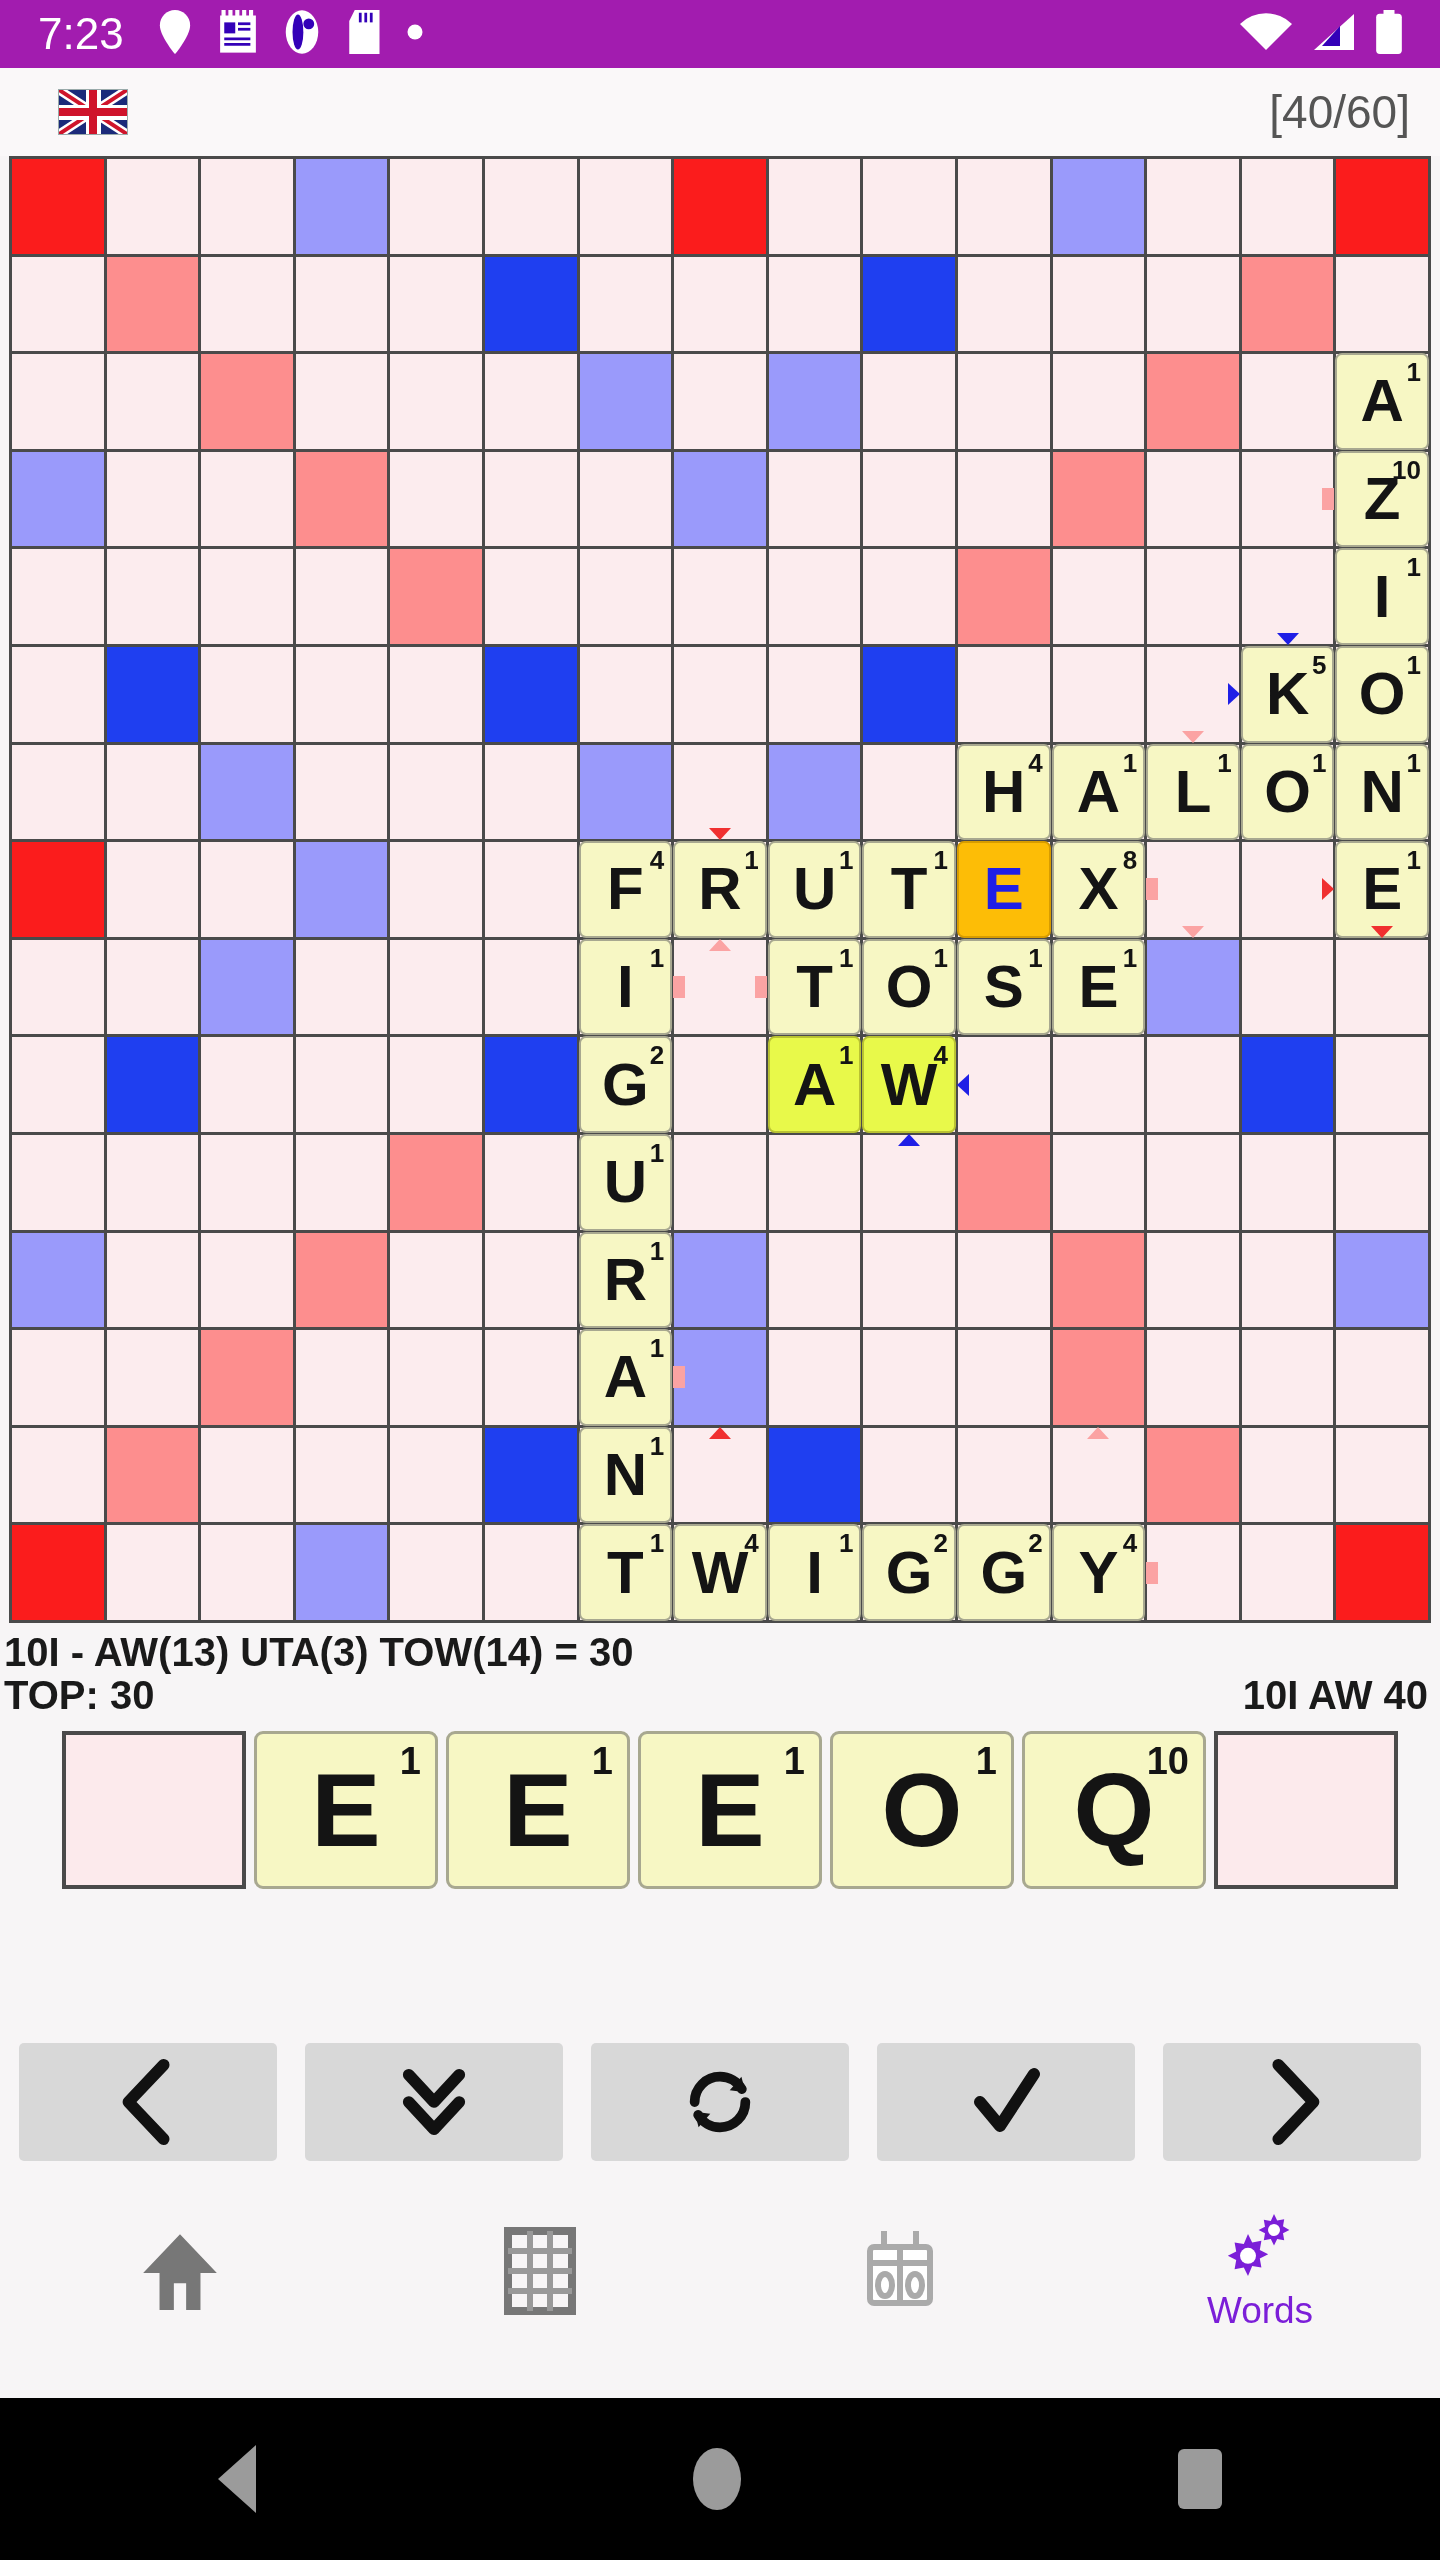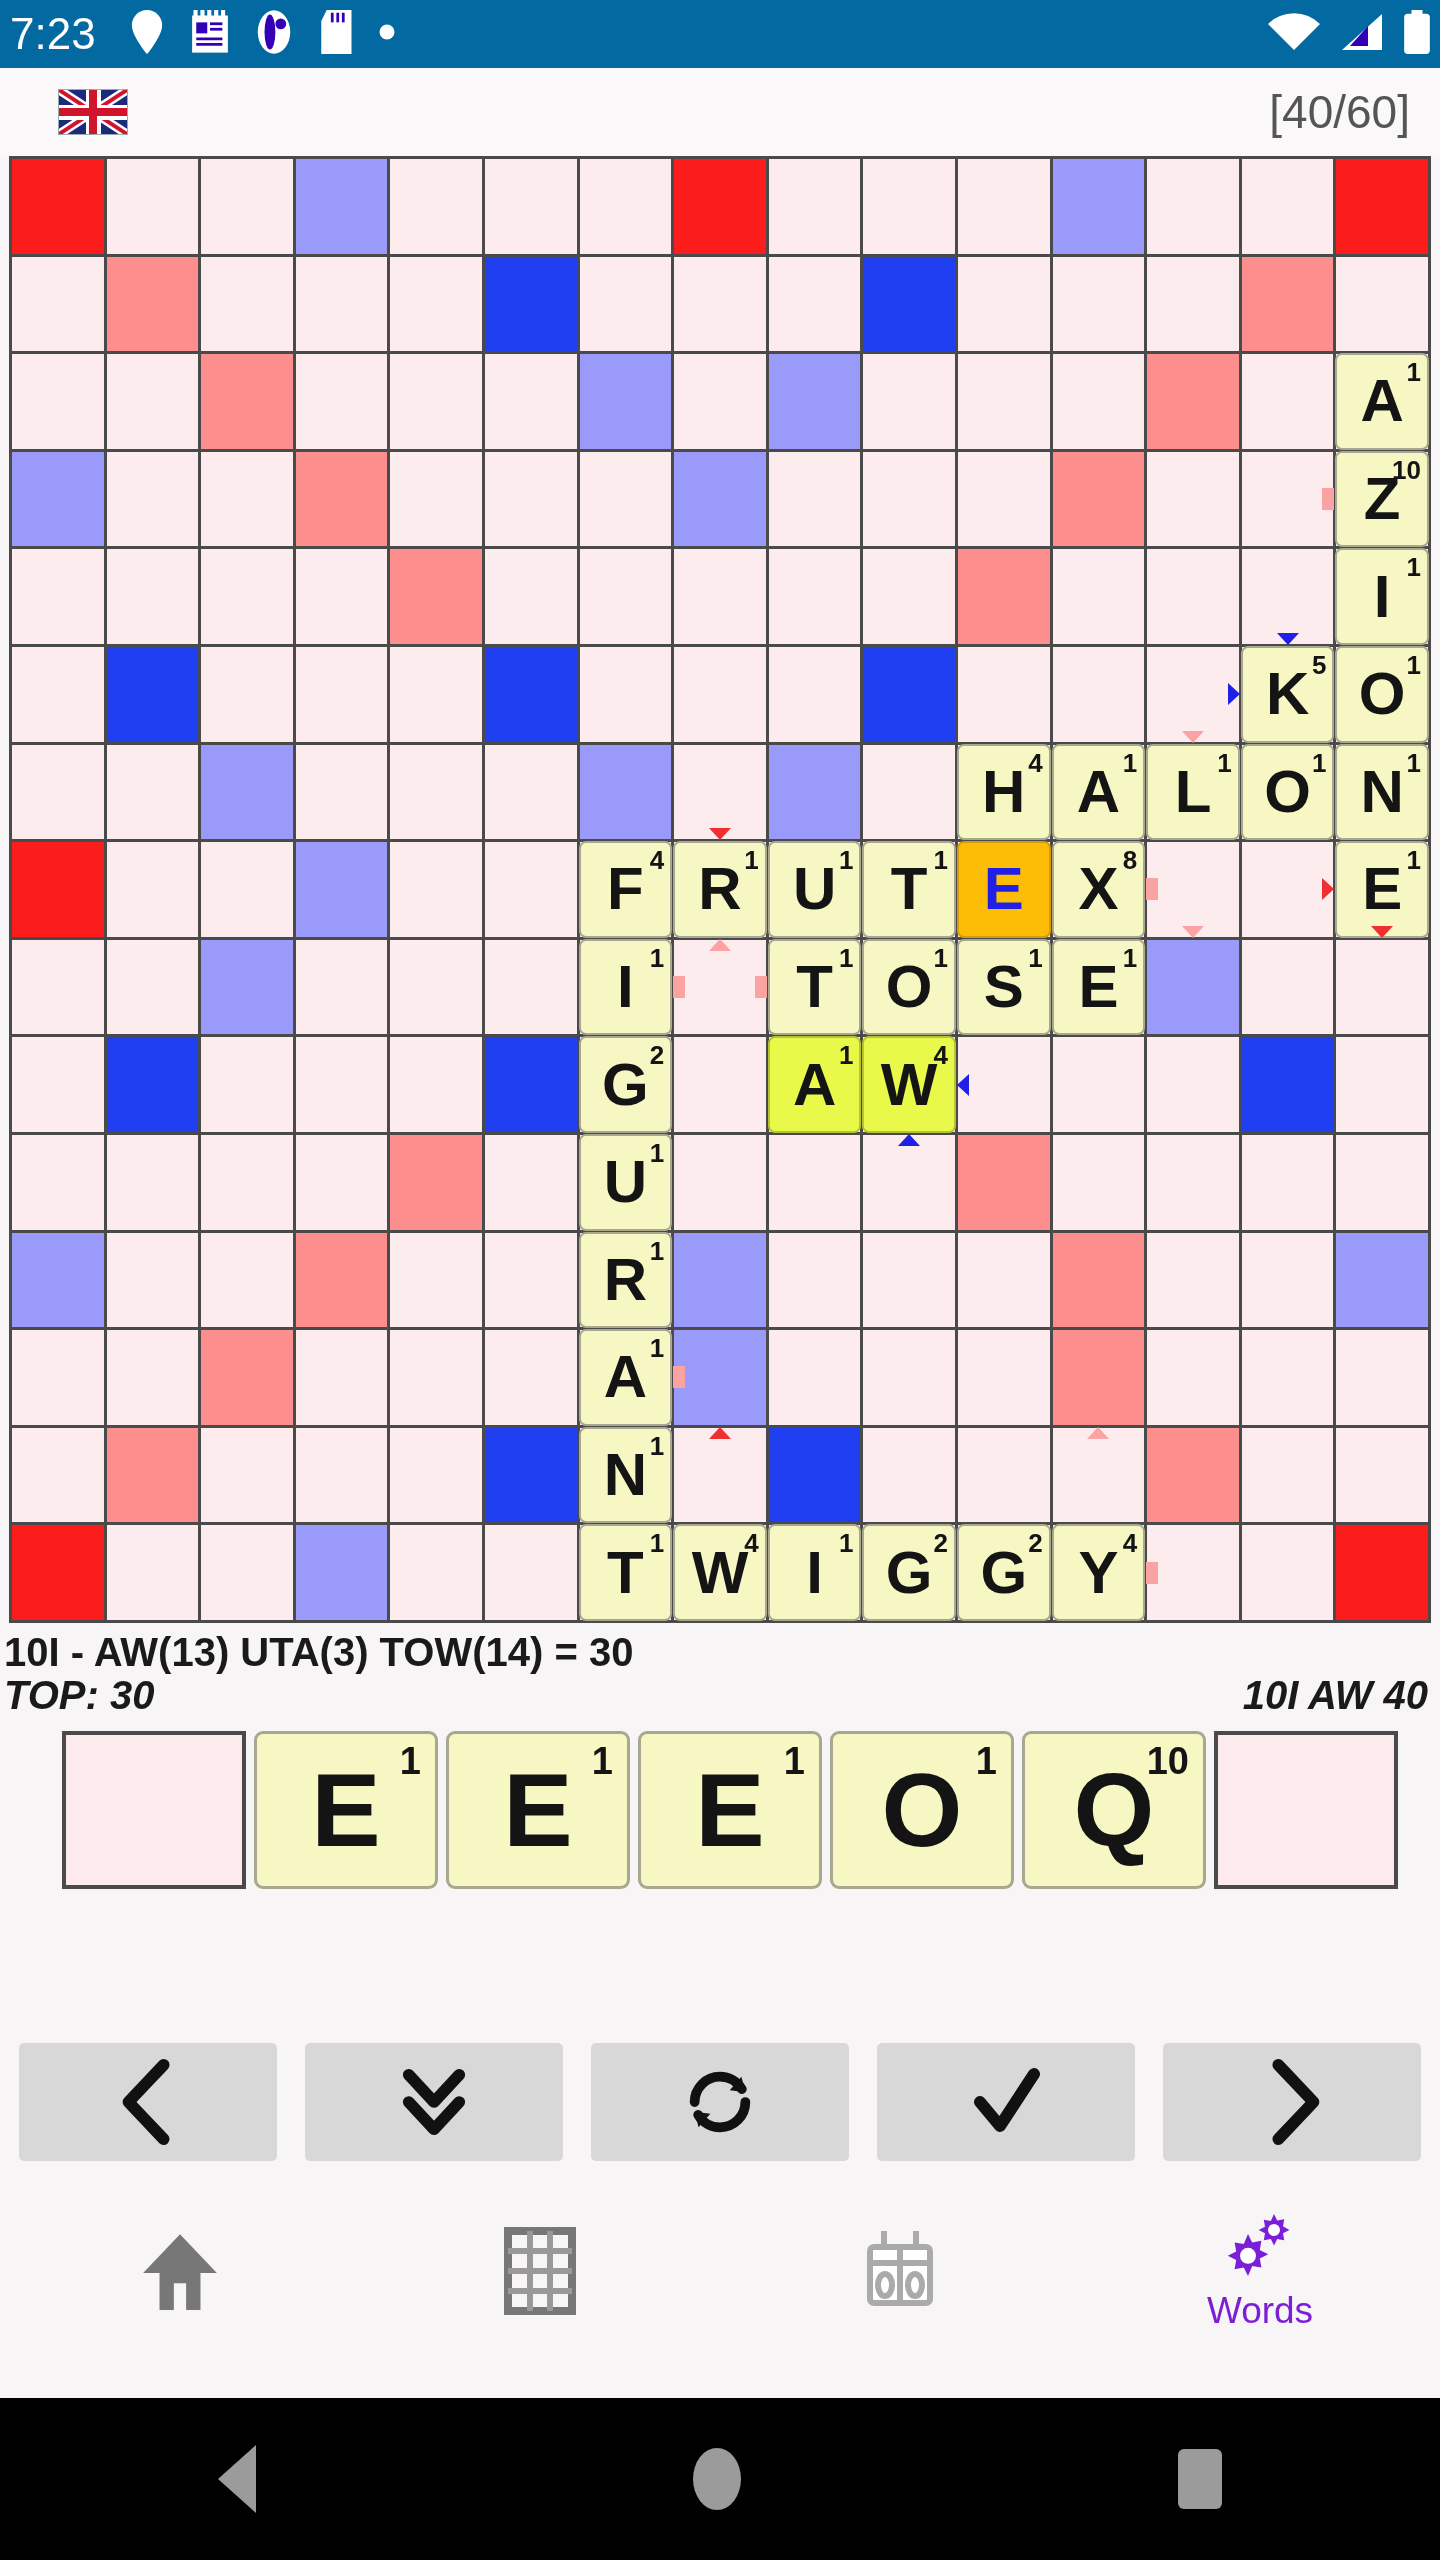--- a/index.html
+++ b/index.html
@@ -1,21 +1,21 @@
 <!DOCTYPE html>
 <html><head>
 <meta charset="utf-8">
 <style>
   * { box-sizing: border-box; margin:0; padding:0; }
   html,body{ width:1440px; height:2560px; background:#f7f5f6; font-family:"Liberation Sans", sans-serif; overflow:hidden; }
 
   
   .statusbar{
-    height:68px; width:1440px; background:#0369a1; display:flex; align-items:center;
-    padding:0 10px; color:#fff;
+    height:68px; width:1440px; background:#a21caf; display:flex; align-items:center;
+    padding:0 38px; color:#fff;
   }
   .sb-time{ font-size:44px; font-weight:400; letter-spacing:0px; line-height:68px; }
   .sb-icons-left{ display:flex; align-items:center; gap:26px; margin-left:34px; }
   .sb-spacer{ flex:1; }
   .sb-icons-right{ display:flex; align-items:center; gap:18px; }
   .sb-ico{ display:block; }
 
   
   .appbar{
     height:88px; width:1440px; background:#faf8f9; display:flex; align-items:center;
@@ -74,21 +74,21 @@
   .mk.up.r{border-left-color:transparent;border-right-color:transparent;}
   .mk.down.r{border-left-color:transparent;border-right-color:transparent;}
   .mk.right.r{border-top-color:transparent;border-bottom-color:transparent;}
   .mk.p{ border-right-color:#fba3a3; border-left-color:#fba3a3; border-bottom-color:#fba3a3; border-top-color:#fba3a3;}
   .mk.up.p{border-left-color:transparent;border-right-color:transparent;}
   .mk.down.p{border-left-color:transparent;border-right-color:transparent;}
 
   
   .scorewrap{ padding:8px 12px 0 4px; }
   .scoreline{ font-size:40px; font-weight:700; color:#1a1a1a; line-height:1.08; letter-spacing:0px;}
-  .scorerow2{ display:flex; justify-content:space-between; align-items:flex-end;font-style:italic; }
+  .scorerow2{ display:flex; justify-content:space-between; align-items:flex-end; }
 
   
   .rack{ display:flex; gap:8px; margin:14px 0 0 62px; }
   .rslot{ width:184px; height:158px; background:#fceaec; border:4px solid #4a4a4a; }
   .rtile{ width:184px; height:158px; background:#f7f7c4; border:3px solid #a8a890; border-radius:9px;
           position:relative; display:flex; align-items:center; justify-content:center; }
   .rtile .ltr{ font-size:104px; font-weight:700; color:#141414; line-height:1; }
   .rtile .val{ position:absolute; top:6px; right:14px; font-size:38px; font-weight:700; color:#141414; }
 
   

